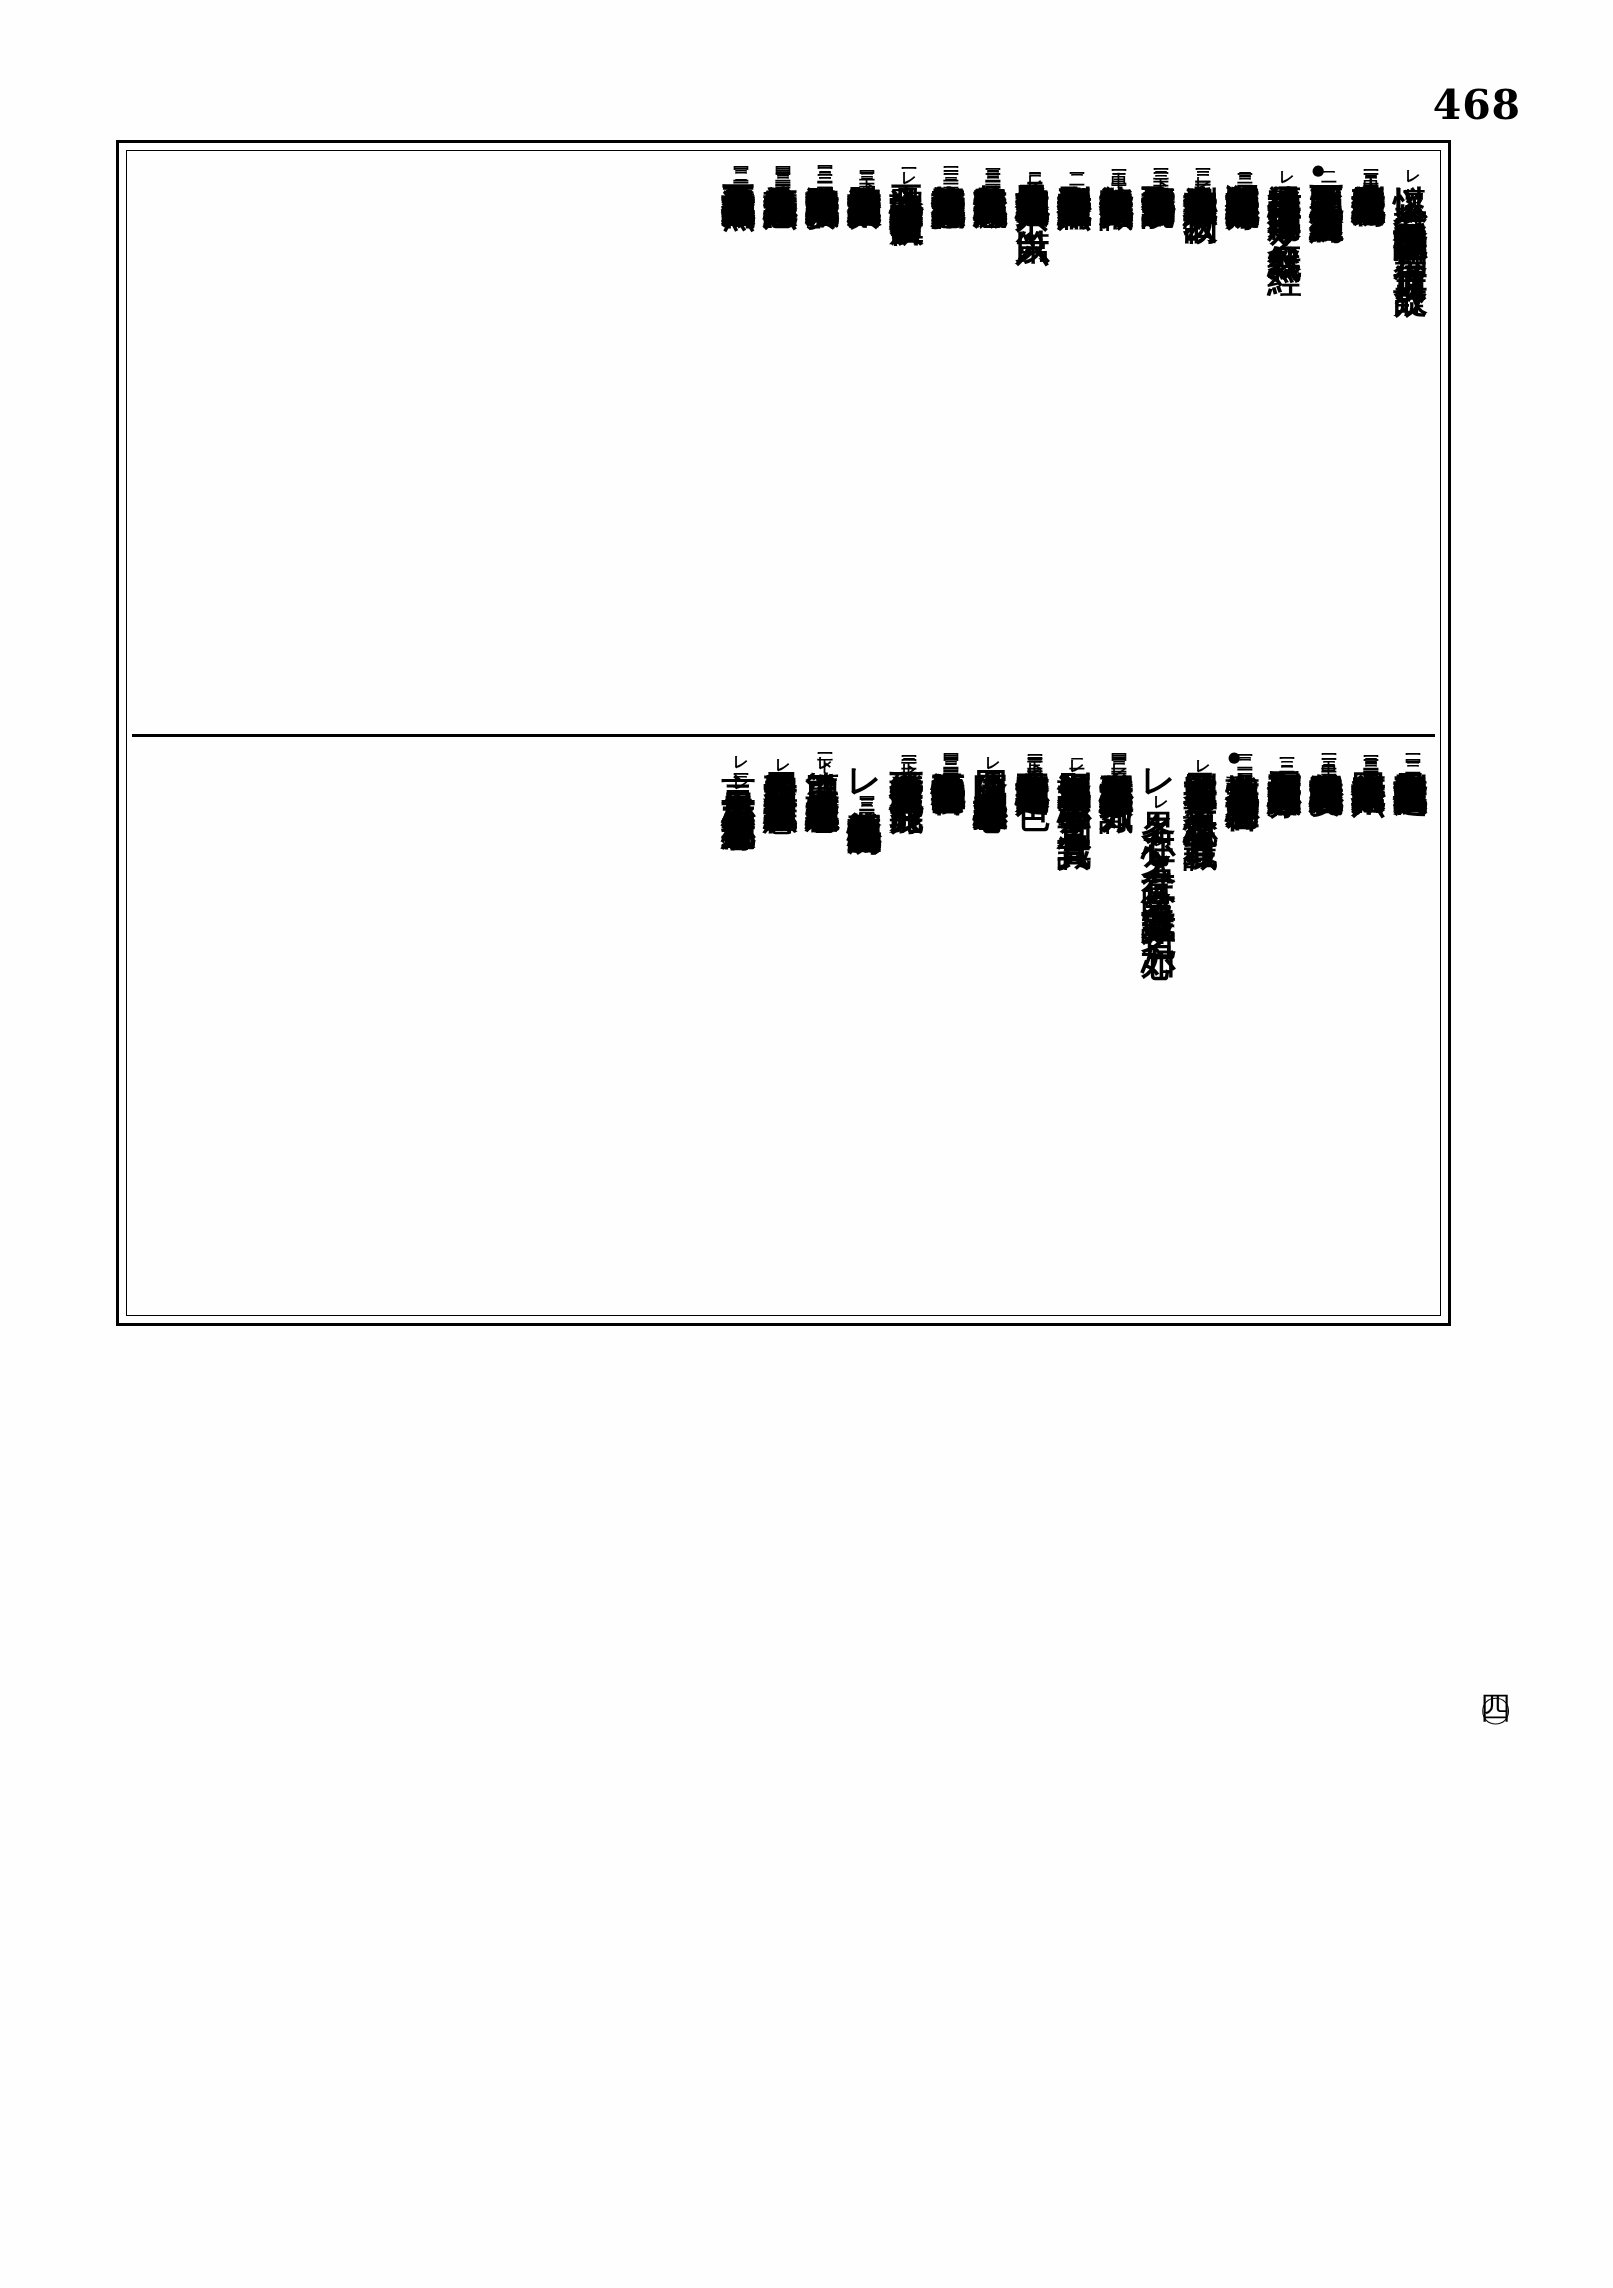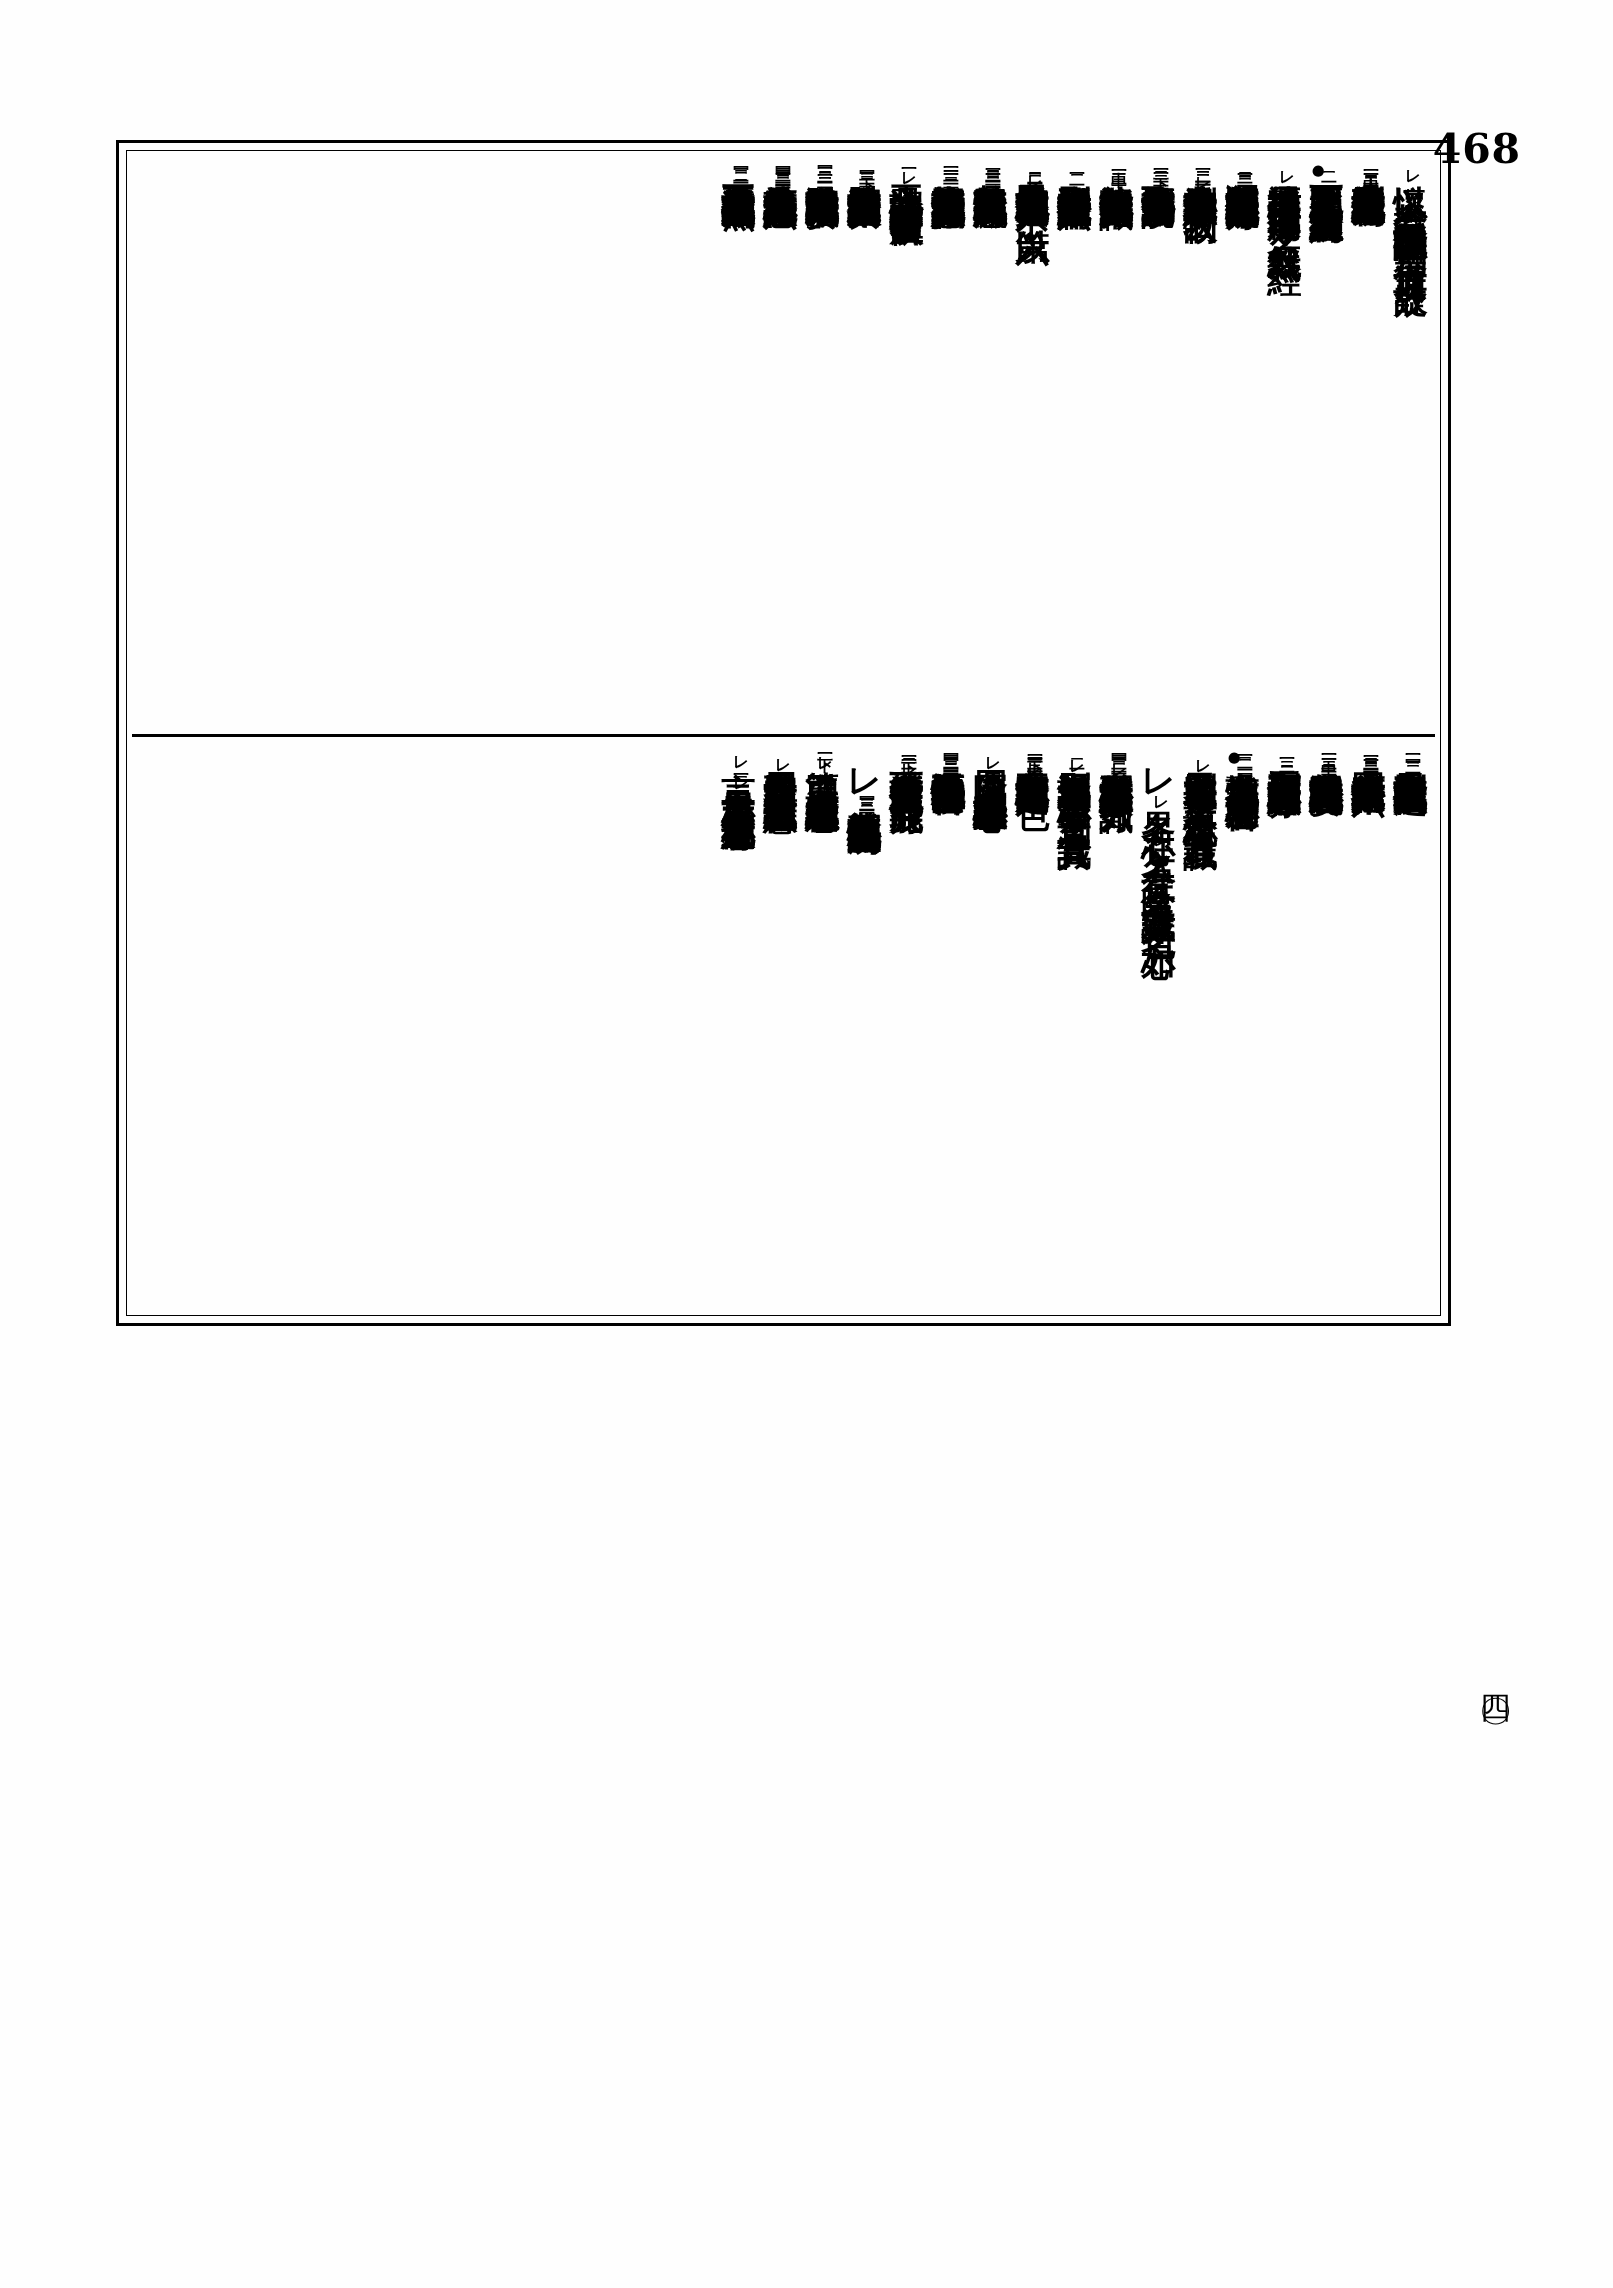--- a/index.html
+++ b/index.html
@@ -17,21 +17,20 @@
 
   
   .page-number{
     position:absolute;
     top:85px;right:92px;
     font-family:"DejaVu Serif","Liberation Serif",serif;
     font-weight:bold;
     font-size:41px;
     letter-spacing:0.9px;
     line-height:1;
-    margin-top:44px;
   }
 
   
   .frame{
     position:absolute;
     left:116px;top:140px;
     width:1335px;height:1186px;
     border:3.7px solid #000;
     box-sizing:border-box;
   }

